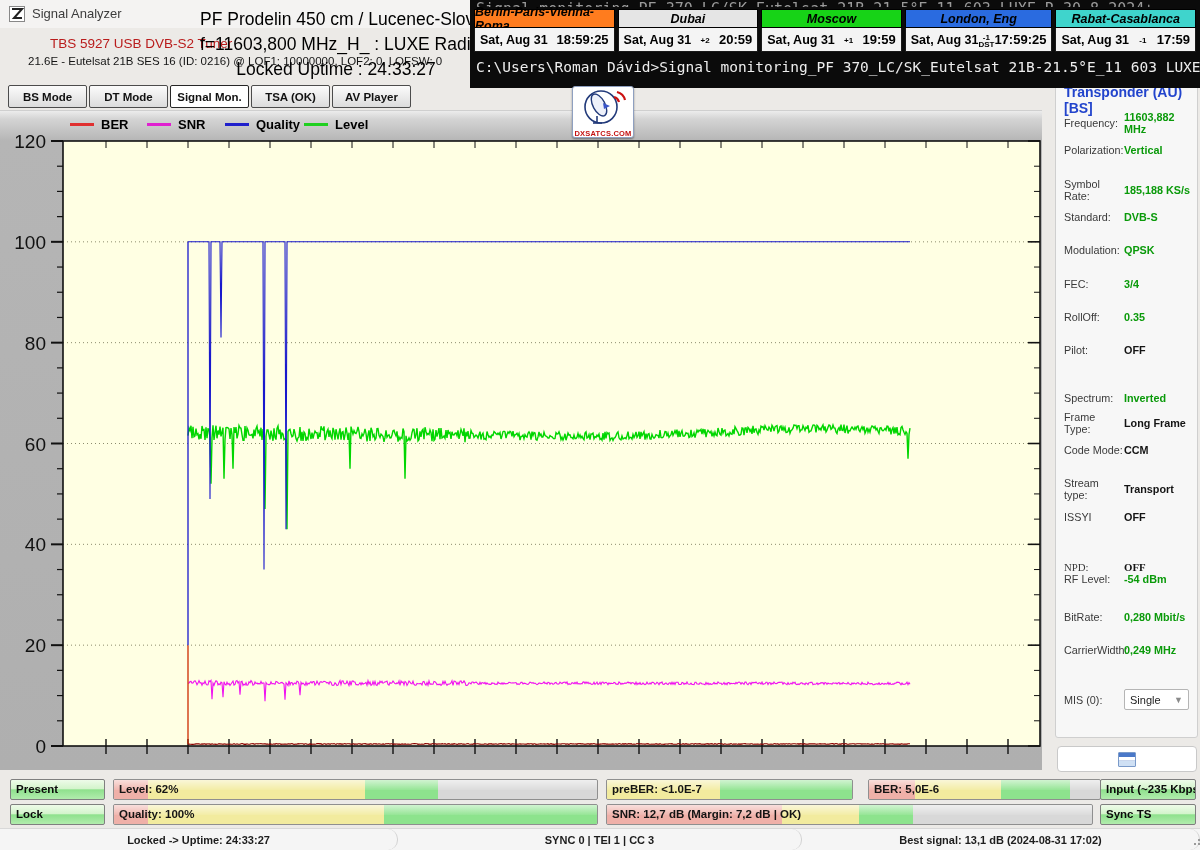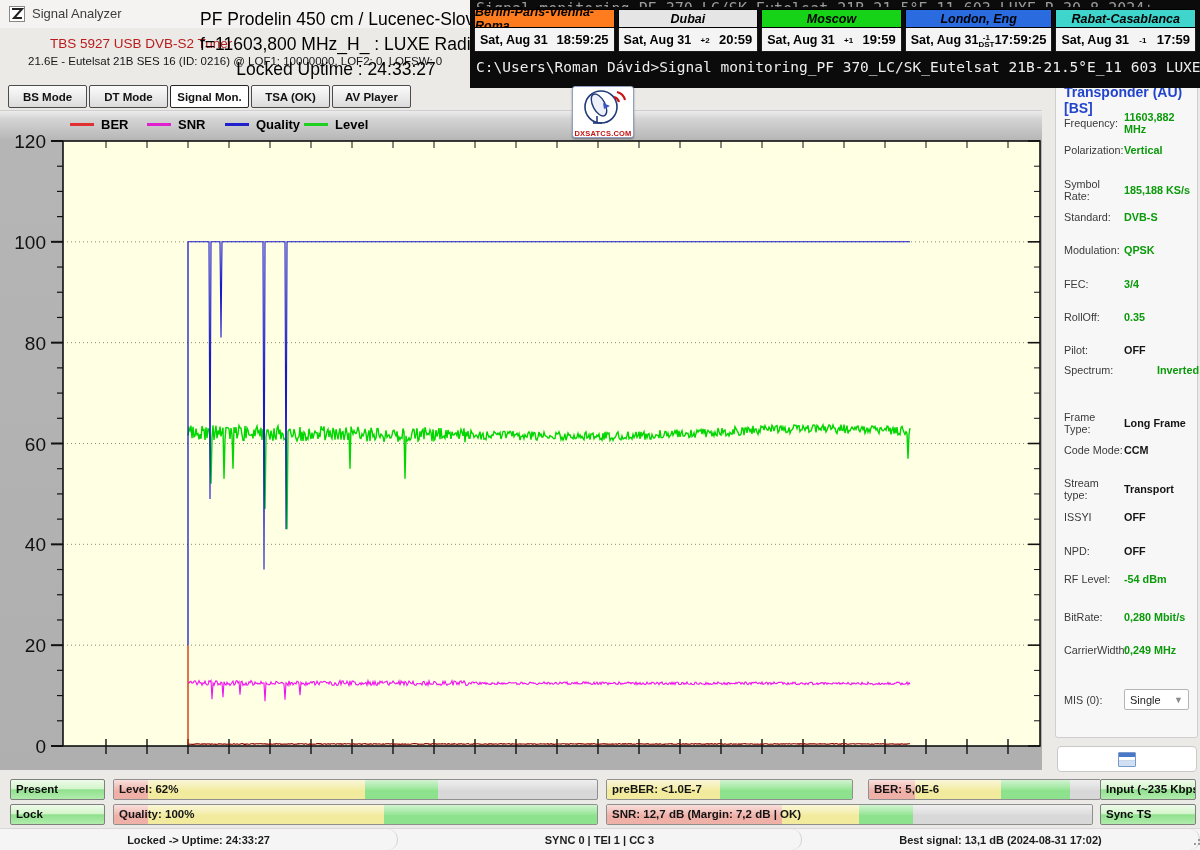--- a/index.html
+++ b/index.html
@@ -366,41 +366,41 @@
         <span class="tp-value green">3/4</span>
       </div>
       <div class="tp-row" style="top: 229.8px;">
         <span class="tp-label">RollOff:</span>
         <span class="tp-value green">0.35</span>
       </div>
       <div class="tp-row" style="top: 263.1px;">
         <span class="tp-label">Pilot:</span>
         <span class="tp-value">OFF</span>
       </div>
-      <div class="tp-row" style="top: 283px; gap: 33px;">
+      <div class="tp-row" style="top: 311px;">
         <span class="tp-label">Spectrum:</span>
         <span class="tp-value green">Inverted</span>
       </div>
       <div class="tp-row" style="top: 329.7px;">
         <span class="tp-label">Frame Type:</span>
         <span class="tp-value">Long Frame</span>
       </div>
       <div class="tp-row" style="top: 363px;">
         <span class="tp-label">Code Mode:</span>
         <span class="tp-value">CCM</span>
       </div>
       <div class="tp-row" style="top: 396.3px;">
         <span class="tp-label">Stream type:</span>
         <span class="tp-value">Transport</span>
       </div>
       <div class="tp-row" style="top: 429.6px;">
         <span class="tp-label">ISSYI</span>
         <span class="tp-value">OFF</span>
       </div>
-      <div class="tp-row" style="top: 464px;">
+      <div class="tp-row" style="top: 480px; font-family: Liberation Serif, serif;">
         <span class="tp-label">NPD:</span>
         <span class="tp-value">OFF</span>
       </div>
       <div class="tp-row" style="top: 492px;">
         <span class="tp-label">RF Level:</span>
         <span class="tp-value green">-54 dBm</span>
       </div>
       <div class="tp-row" style="top: 529.5px;">
         <span class="tp-label">BitRate:</span>
         <span class="tp-value green">0,280 Mbit/s</span>

